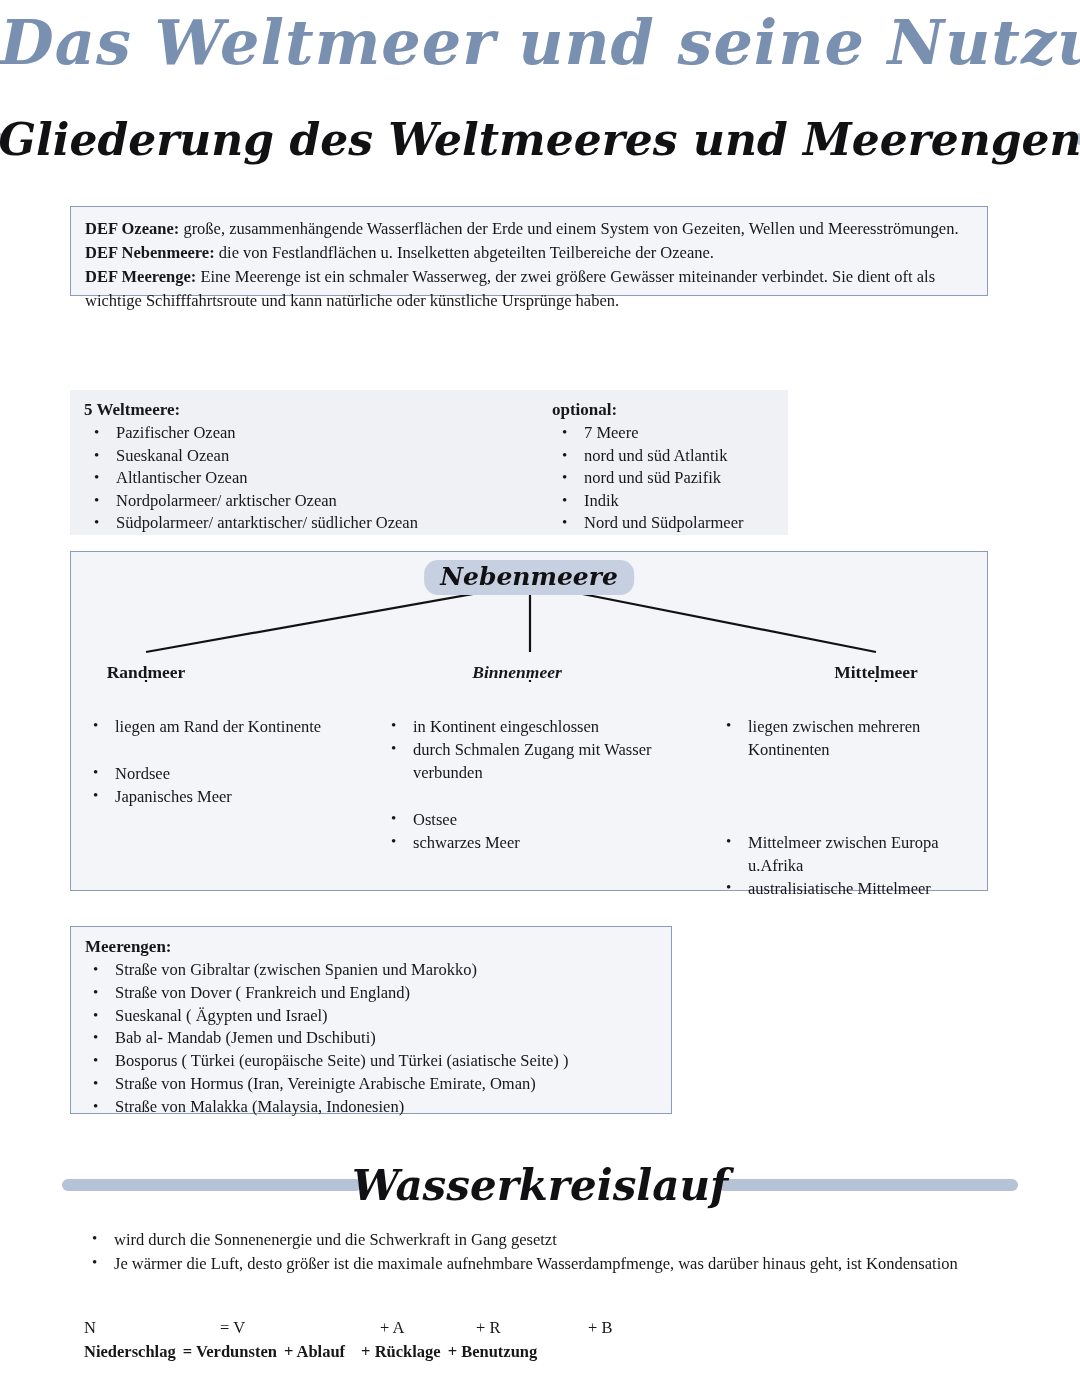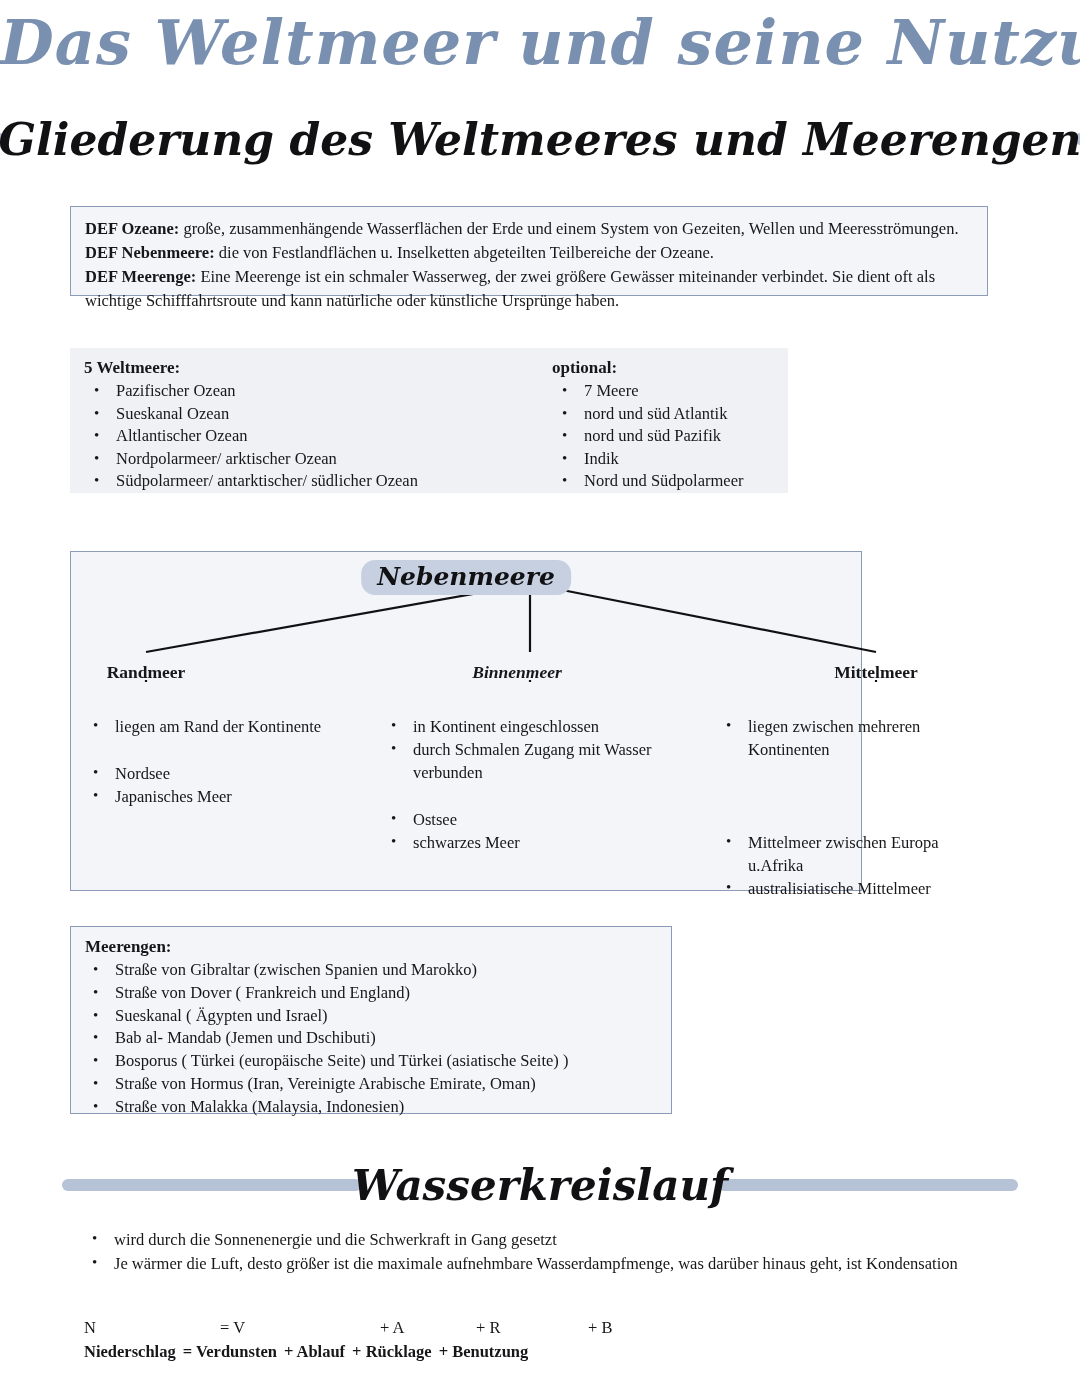--- a/index.html
+++ b/index.html
@@ -88,21 +88,21 @@
   }
   .def-line {
     font-size: 16.5px;
     line-height: 24px;
     color: #17171a;
   }
   .def-line b { font-weight: bold; }
 
   
   #weltmeere-panel {
-    left: 70px; top: 348px;
+    left: 70px; top: 390px;
     width: 718px; height: 145px;
     padding: 8px 0 0 0;
   }
   .col-left  { position: absolute; left: 14px;  top: 8px; width: 460px; }
   .col-right { position: absolute; left: 482px; top: 8px; width: 230px; }
   .col-head {
     font-size: 17px;
     font-weight: bold;
     line-height: 23px;
     margin-bottom: 1px;
@@ -123,21 +123,21 @@
     position: absolute;
     left: 10px;
     top: -1px;
     font-size: 15px;
     line-height: 22.5px;
   }
 
   
   #tree-box {
     left: 70px; top: 551px;
-    width: 792px; height: 340px;
+    width: 918px; height: 340px;
   }
   #tree-svg {
     position: absolute;
     left: 0; top: 0;
     width: 918px; height: 130px;
   }
   .tree-root {
     position: absolute;
     left: 50%;
     transform: translateX(-50%);
@@ -340,17 +340,17 @@
   <div class="formula-row formula-abbrev">
     <span class="f-c1">N</span>
     <span class="f-c2">= V</span>
     <span class="f-c3">+ A</span>
     <span class="f-c4">+ R</span>
     <span class="f-c5">+ B</span>
   </div>
   <div class="formula-row formula-words">
     <span style="margin-right: 7px;">Niederschlag</span>
     <span style="margin-right: 7px;">= Verdunsten</span>
-    <span style="margin-right: 7px;">+ Ablauf</span>
+    <span style="margin-right: 16px;">+ Ablauf</span>
     <span style="margin-right: 7px;">+ Rücklage</span>
     <span style="margin-right: 7px;">+ Benutzung</span>
   </div>
 </div>
 
 </body></html>

